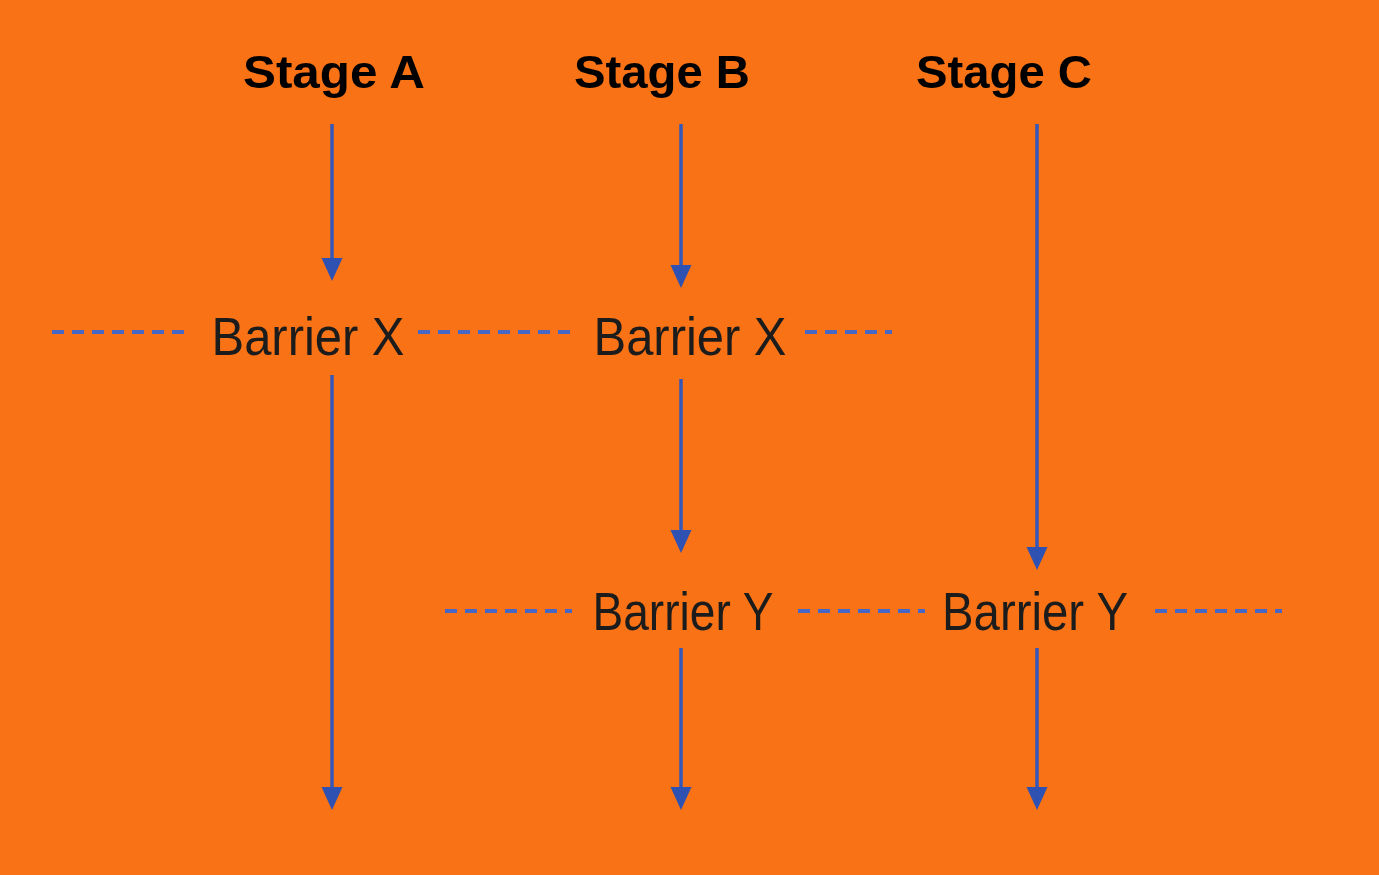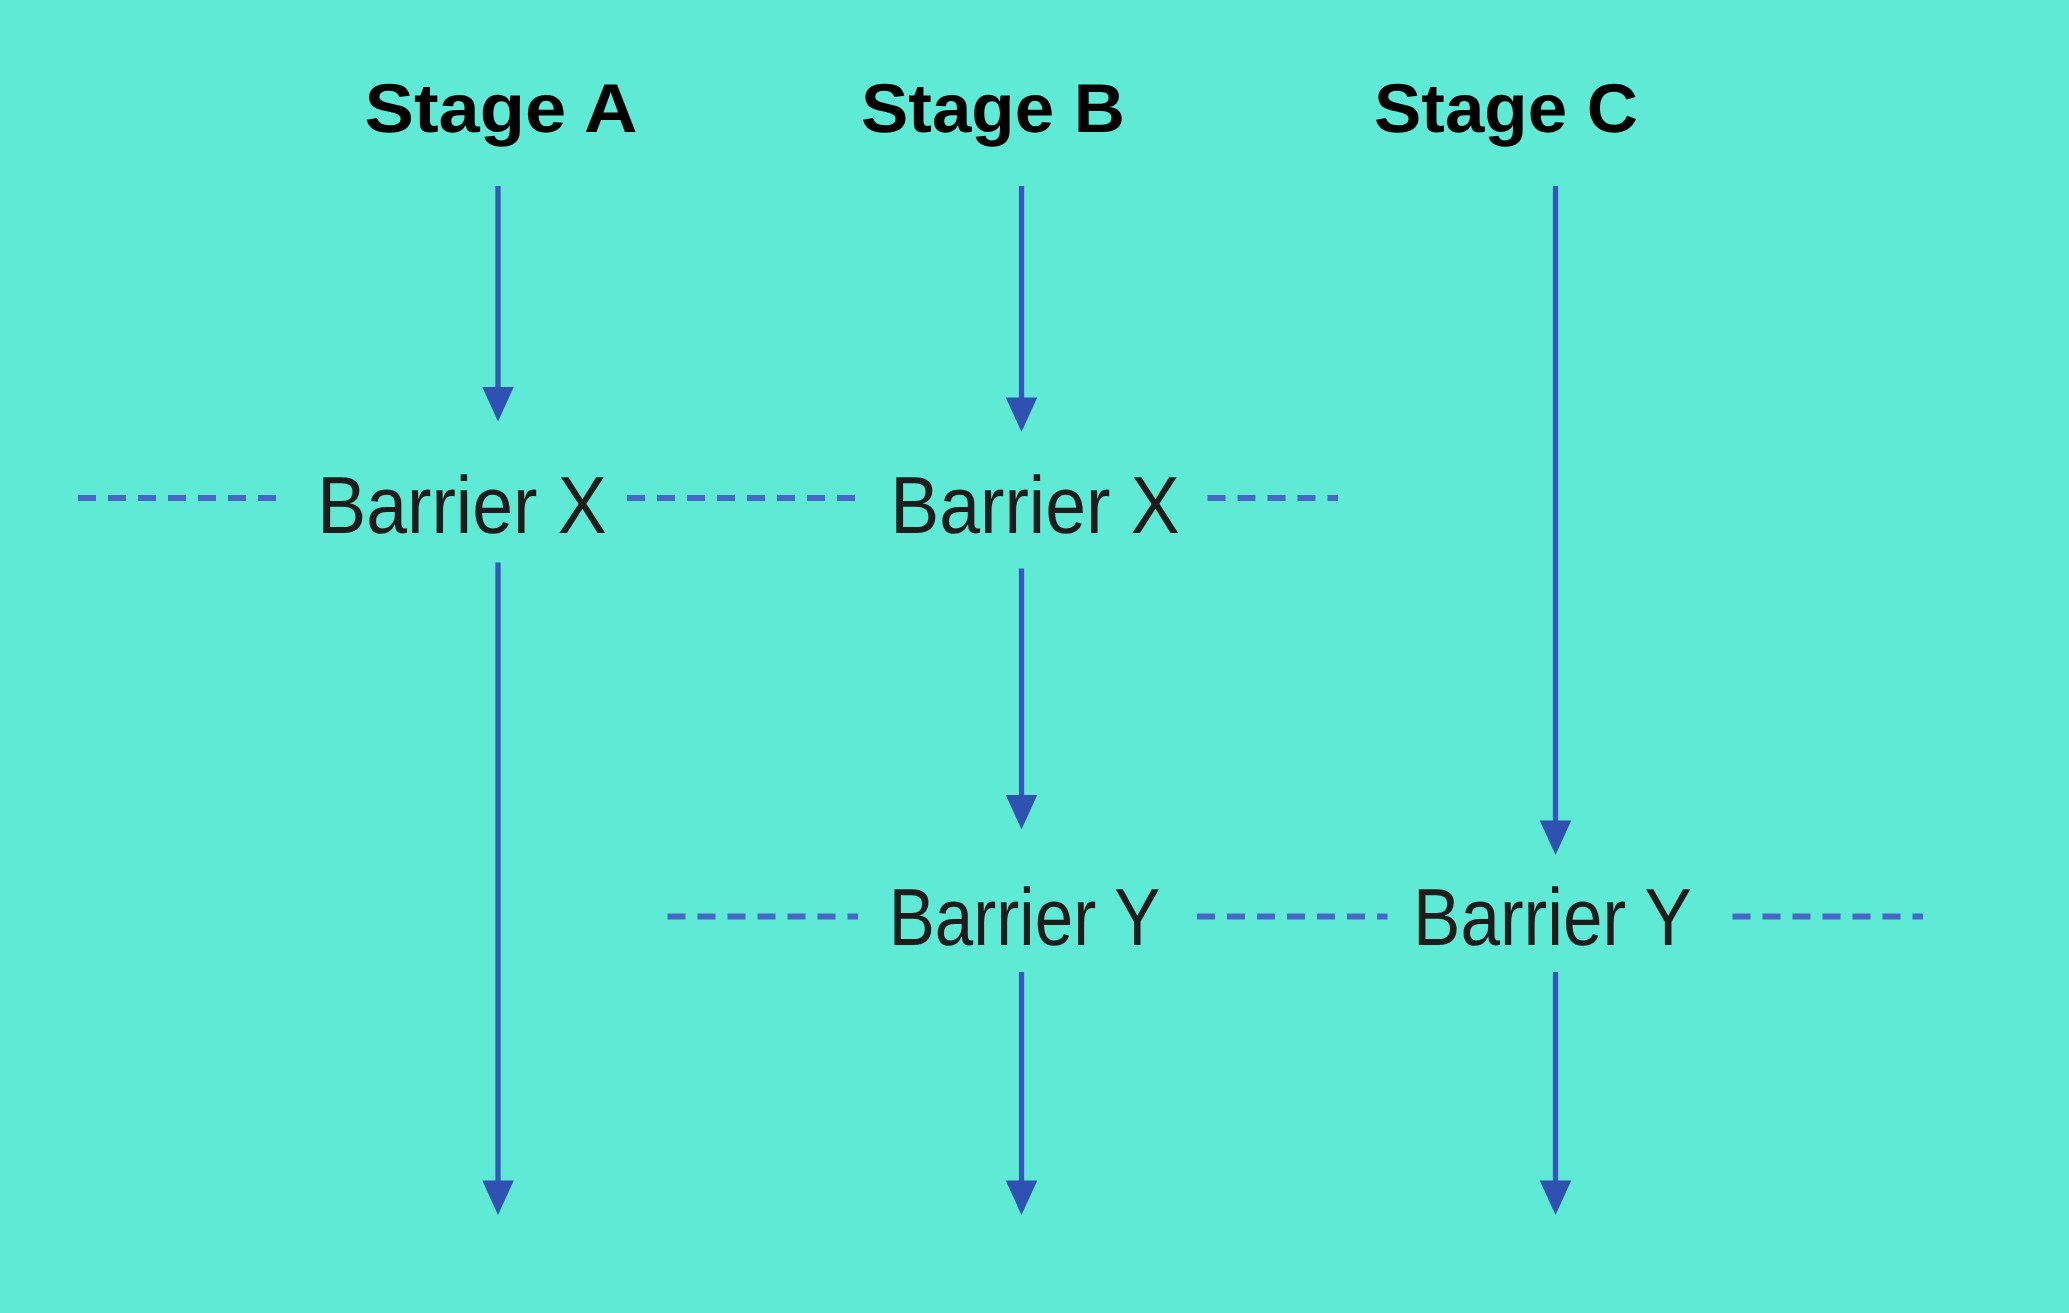--- a/index.html
+++ b/index.html
@@ -4,21 +4,21 @@
 <style>
   html, body {
     margin: 0;
     padding: 0;
     background: #ffffff;
   }
   .canvas {
     position: relative;
     width: 1379px;
     height: 875px;
-    background: #5eead4;
+    background: #f97316;
     overflow: hidden;
     font-family: "Liberation Sans", "DejaVu Sans", sans-serif;
     text-decoration: underline;
   }
   svg { display: block; }
   .stage-header {
     font-family: "Liberation Sans", "DejaVu Sans", sans-serif;
     font-size: 46px;
     font-weight: bold;
     fill: #000000;

